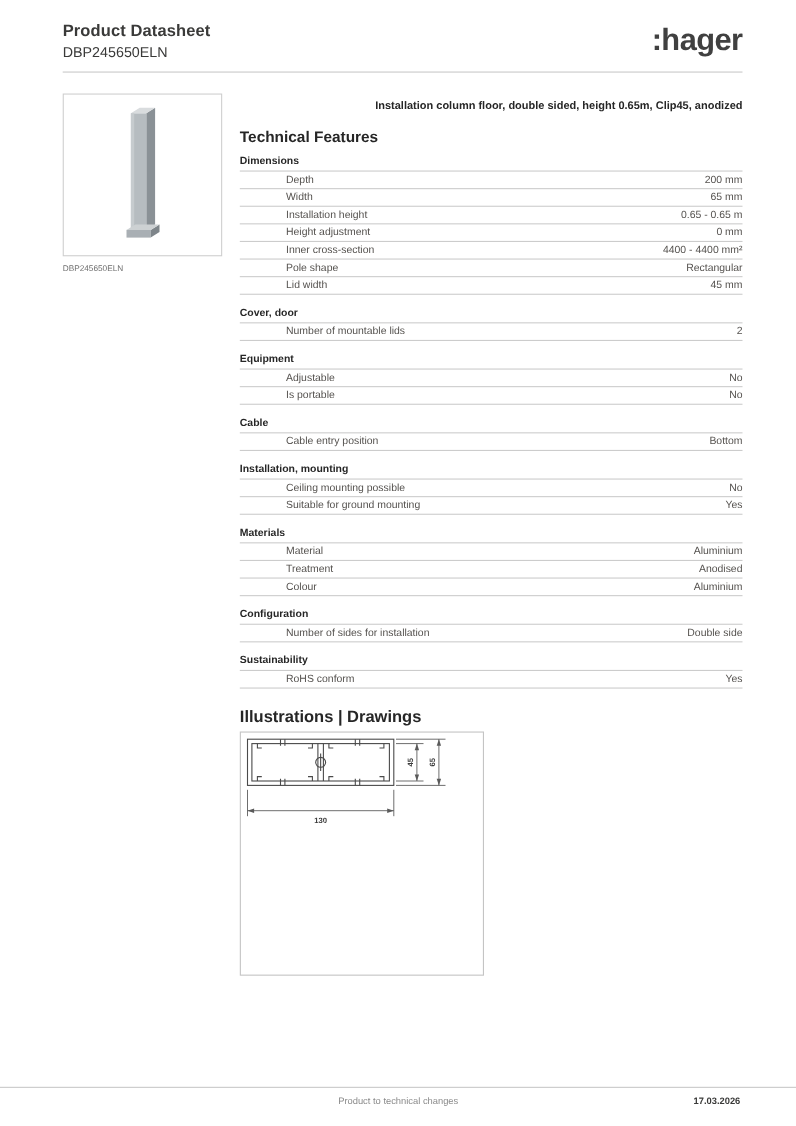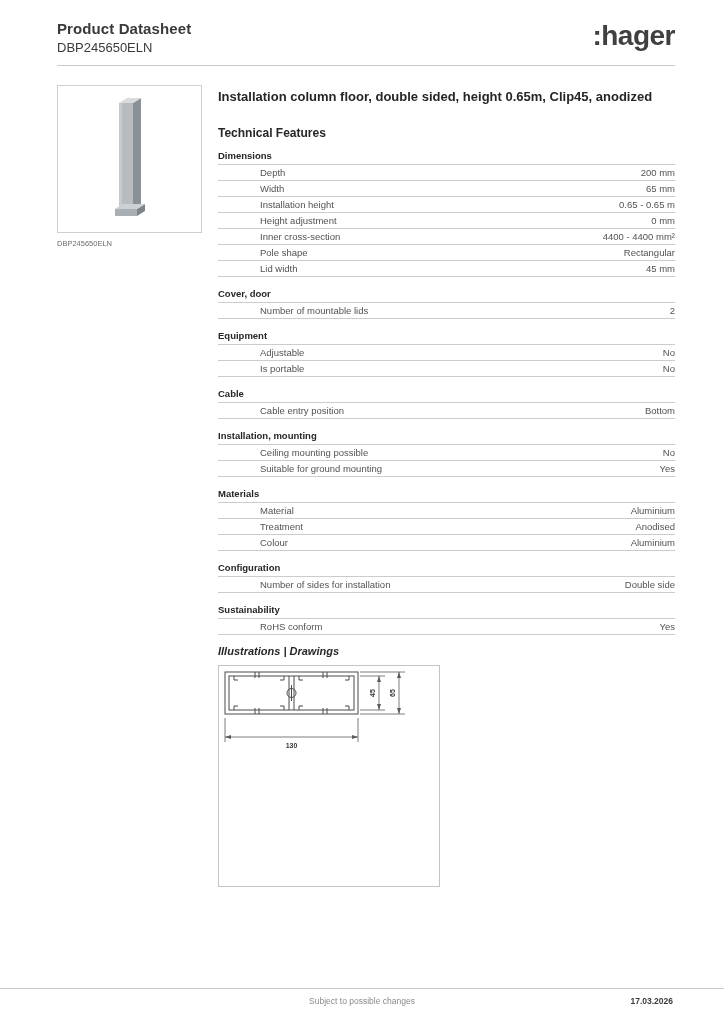--- a/index.html
+++ b/index.html
@@ -19,32 +19,32 @@
   .logo { font-size:28px; font-weight:bold; color:#404040; letter-spacing:-0.5px; line-height:1; margin-top:2px; }
   .header-rule { height:1px; background:#c9c9c9; margin:10px 49px 0 57px; }
 
   
   .content { display:flex; align-items:flex-start; padding:19px 49px 0 57px; }
   .left-col { flex:0 0 145px; width:145px; }
   .product-image-box { width:145px; height:148px; border:1px solid #cfcfcf; background:#fff; }
   .image-caption { font-size:7.5px; color:#6e6e6e; margin-top:6px; }
   .main-col { flex:1; margin-left:16px; }
 
-  .description { font-size:13px; font-weight:bold; color:#262626; margin-top:6px; line-height:12px; }
-  .tech-heading { font-size:12px; font-weight:bold; color:#262626; margin-top:25px; line-height:11px; }
+  .description { font-size:10px; font-weight:bold; color:#262626; margin-top:6px; line-height:12px;text-align:right; }
+  .tech-heading { font-size:14px; font-weight:bold; color:#262626; margin-top:16px; line-height:11px; }
 
   .section { margin-top:11px; }
   .sec-heading { font-size:9.5px; font-weight:bold; color:#262626; line-height:11px; margin-bottom:3px; }
   .rows { border-top:1px solid #ccc; }
   .row { display:flex; justify-content:space-between; align-items:baseline;
          border-bottom:1px solid #ccc; padding:2px 0; font-size:9.5px; line-height:11px; color:#55524f; }
   .row .label { text-align:right;margin-left:42px; }
   .row .value { text-align:right; white-space:nowrap; padding-left:10px; }
 
-  .illus-heading { font-size:11px; font-weight:bold; color:#262626; margin-top:11px; line-height:11px;font-style:italic; }
+  .illus-heading { font-size:15px; font-weight:bold; color:#262626; margin-top:20px; line-height:11px; }
   .drawing-box { width:222px; height:222px; border:1px solid #c4c4c4; margin-top:8px; background:#fff; }
   .drawing-box svg { display:block; }
   svg text { font-family:"Liberation Sans", sans-serif; }
 
   
   .footer { position:absolute; left:0; right:0; bottom:16px; }
   .footer-rule { height:1px; background:#c9c9c9; }
   .footer-row { position:relative; height:12px; margin-top:7px; }
   .footer-note { position:absolute; left:50%; transform:translateX(-50%); font-size:8.5px; color:#8a8a8a; }
   .footer-date { position:absolute; right:51px; top:0; font-size:8.5px; font-weight:bold; color:#3a3a39; }
@@ -261,18 +261,18 @@
           </g>
         </svg>
       </div>
 
     </main>
   </div>
 
   <footer class="footer">
     <div class="footer-rule"></div>
     <div class="footer-row">
-      <span class="footer-note">Subject to possible changes</span>
+      <span class="footer-note">Product to technical changes</span>
       <span class="footer-date">17.03.2026</span>
     </div>
   </footer>
 
 </div>
 
 </body></html>

